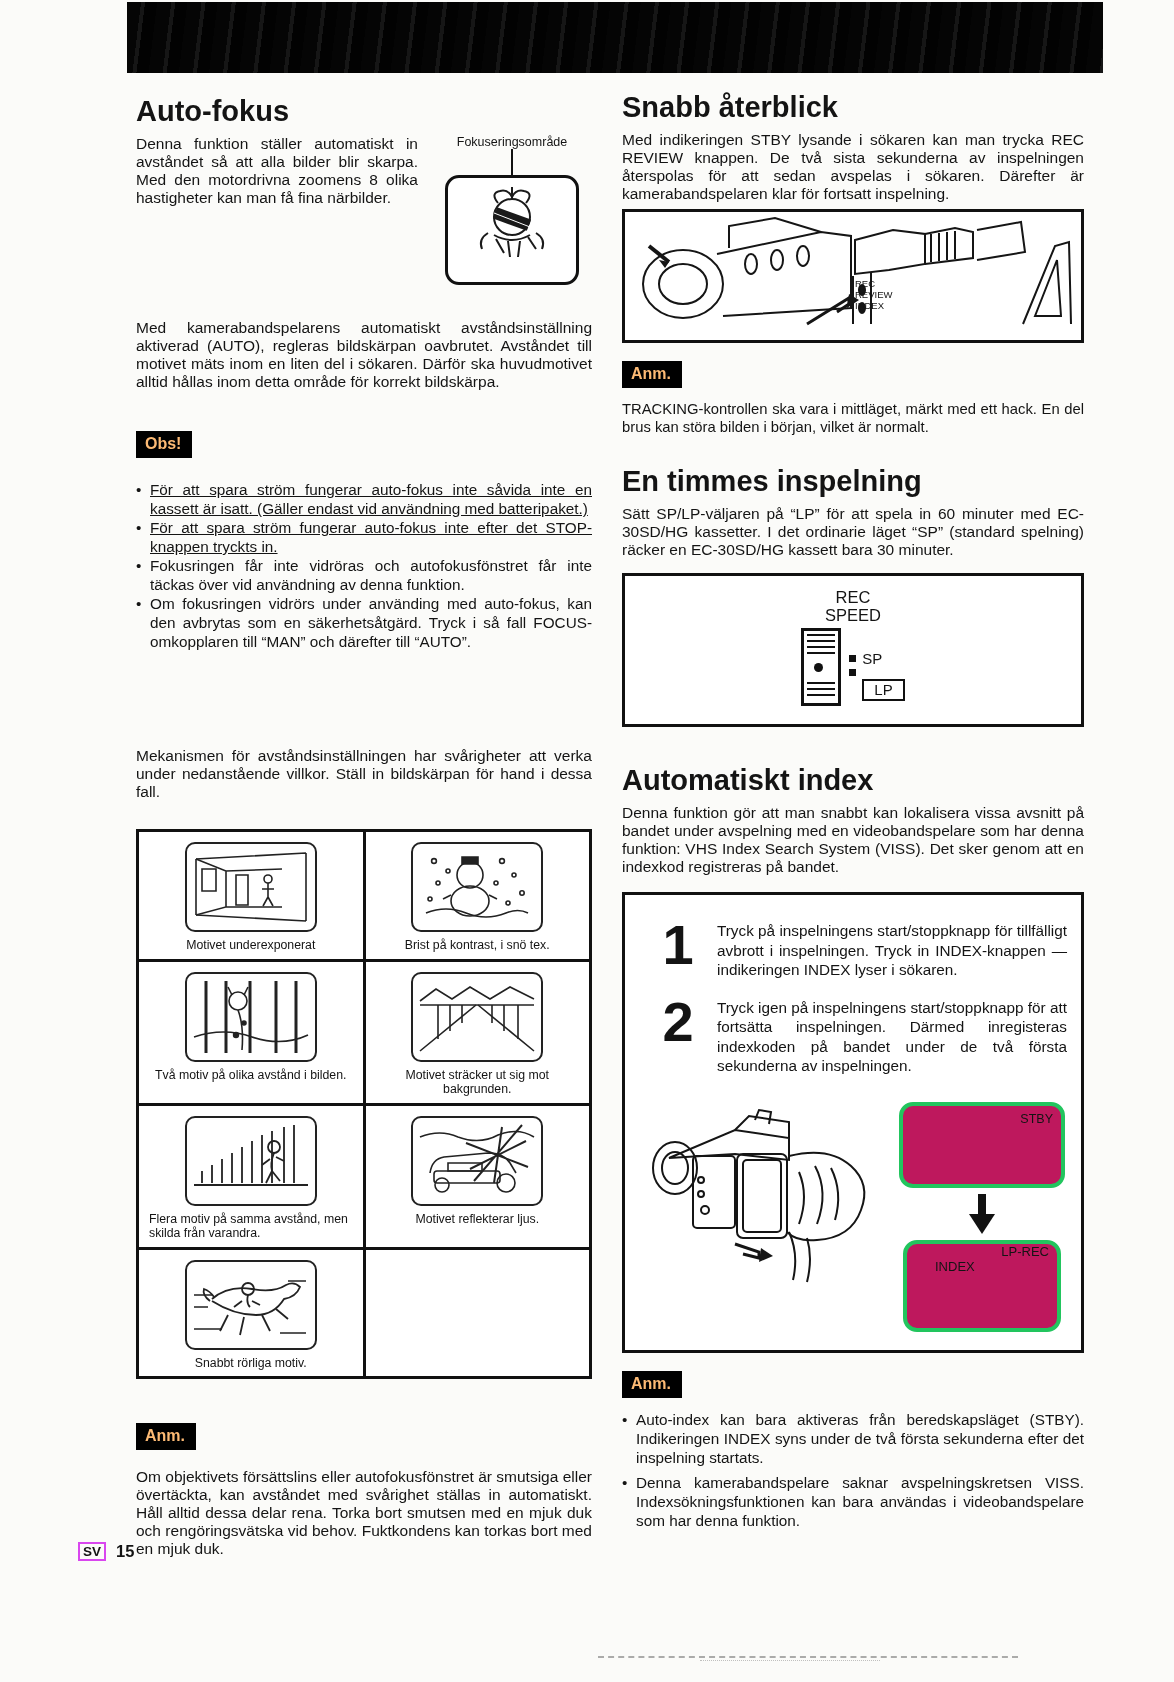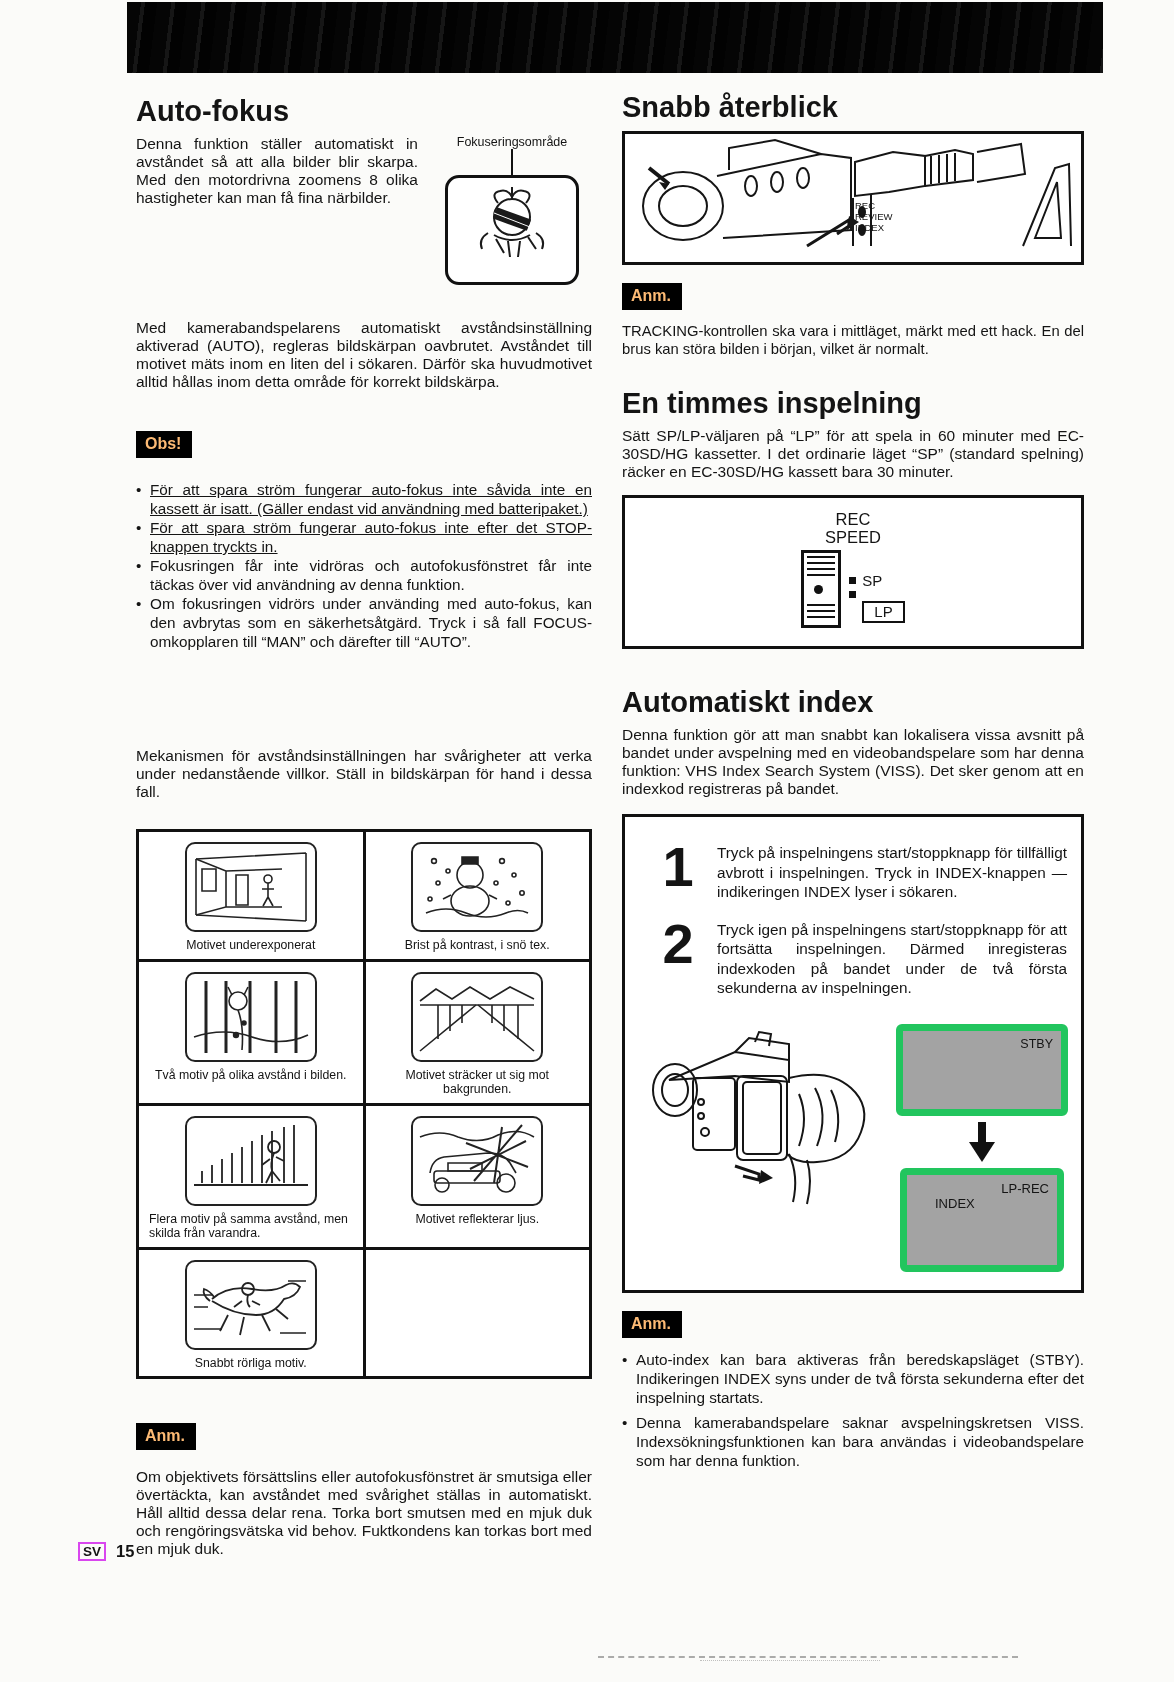--- a/index.html
+++ b/index.html
@@ -64,23 +64,23 @@
   .sp-row{display:flex;align-items:center;gap:6px;font-size:15px;}
   .sp-row .tick{width:7px;height:7px;background:#111;display:inline-block;}
   .lp-box{border:2px solid #111;padding:0 10px 1px 10px;font-size:15px;margin-top:3px;margin-left:13px;}
   .stepsbox{margin-top:16px;padding:26px 14px 18px 14px;}
   .steprow{display:flex;margin-bottom:18px;}
   .stepnum{width:78px;font-size:56px;line-height:48px;font-weight:bold;text-align:center;flex:none;}
   .steptext{font-size:15.3px;line-height:19.5px;text-align:justify;}
   .stepsfig{display:flex;margin-top:26px;}
   .stepsfig .camwrap{width:258px;}
   .vfcol{width:158px;margin-left:6px;display:flex;flex-direction:column;align-items:center;}
-  .vfbox{width:150px;border:7px solid #22c55e;border-radius:6px;background:#a3a3a3;}
+  .vfbox{width:150px;border:4px solid #22c55e;border-radius:14px;background:#be185d;}
   .vf-stby{height:72px;text-align:right;padding:6px 8px 0 0;font-size:12.5px;}
-  .vf-lprec{height:84px;font-size:13px;padding-top:6px;}
+  .vf-lprec{height:84px;font-size:13px;}
   .vf-lprec .l1{text-align:right;padding-right:8px;}
   .vf-lprec .l2{text-align:left;padding-left:28px;}
   .downarrow{margin:6px 0;}
   .anm-gap{margin-top:18px;}
   .footer{position:absolute;left:78px;top:1542px;display:flex;align-items:center;gap:10px;}
   .langbox{border:2px solid #d946ef;font-weight:bold;font-size:13.5px;padding:0px 3px;}
   .pagenum{font-weight:bold;font-size:16.5px;}
   .scanline{position:absolute;left:598px;top:1656px;width:420px;border-top:2px dashed #8a8a8a;opacity:.7;}
   .scanline2{position:absolute;left:700px;top:1660px;width:180px;border-top:1px dotted #9a9a9a;opacity:.6;}
   svg.sketch{display:block;}
@@ -264,20 +264,21 @@
   <div style="margin-top:44px">
     <span class="blacklabel">Anm.</span>
   </div>
   <p style="margin-top:18px">Om objektivets försättslins eller autofokusfönstret är smutsiga eller övertäckta, kan avståndet med svårighet ställas in automatiskt. Håll alltid dessa delar rena. Torka bort smutsen med en mjuk duk och rengöringsvätska vid behov. Fuktkondens kan torkas bort med en mjuk duk.</p>
 
 </div>
 
 <div class="col col-right">
 
   <h1>Snabb återblick</h1>
+  <p>Med indikeringen STBY lysande i sökaren kan man trycka REC REVIEW knappen. De två sista sekunderna av inspelningen återspolas för att sedan avspelas i sökaren. Därefter är kamerabandspelaren klar för fortsatt inspelning.</p>
 
   <div class="framedfig cam1">
     <svg class="sketch" width="456" height="122" viewBox="0 0 456 122">
       <g fill="none" stroke="#151515" stroke-width="2">
         <ellipse cx="58" cy="72" rx="40" ry="34"></ellipse>
         <ellipse cx="58" cy="72" rx="24" ry="20"></ellipse>
         <path d="M92 42 L196 20 L226 24 L226 96 L98 104"></path>
         <path d="M104 36 L104 14 L150 6 L196 20"></path>
         <ellipse cx="126" cy="52" rx="6" ry="10"></ellipse>
         <ellipse cx="152" cy="48" rx="6" ry="10"></ellipse>

